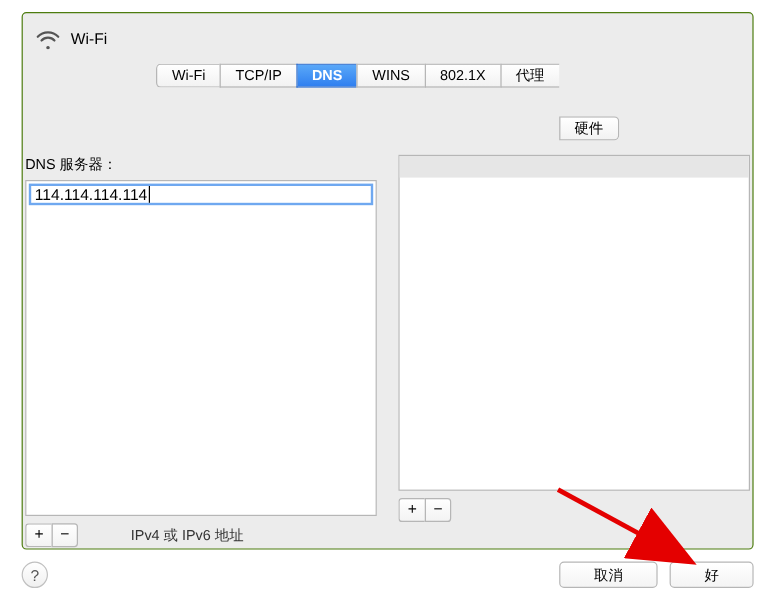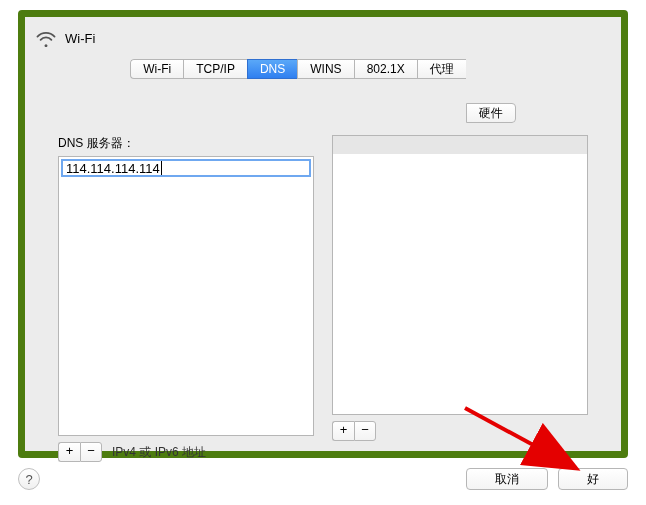--- a/index.html
+++ b/index.html
@@ -9,21 +9,21 @@
     font-family: -apple-system, "Helvetica Neue", Arial, sans-serif;
     font-size: 13px;
     background: #fff;
     color: #000;
   }
   .panel {
     position: absolute;
     left: 18px; top: 10px;
     width: 610px; height: 448px;
     background: #ececec;
-    border: 7px solid #4d7c0f;
+    border: 1px solid #4d7c0f;
     border-radius: 4px;
   }
   .title-row {
     display: flex; align-items: center;
     padding: 12px 10px 8px 10px;
   }
   .wifi-icon {
     width: 22px; height: 18px;
     margin-right: 8px;
     position: relative;
@@ -51,25 +51,26 @@
     line-height: 18px;
     cursor: default;
     color: #000;
   }
   .tab:last-child { border-right: 1px solid #b6b6b6; border-radius: 0 4px 4px 0; margin-top: 44px; }
   .tab:first-child { border-radius: 4px 0 0 4px; }
   .tab.selected {
     background: linear-gradient(#5aa8f8,#2f7ff0);
     color: #fff;
     border-color: #2f6fd0;
+    font-weight: bold;
   }
 
   .content {
     display: flex;
-    padding: 0 33px;
+    padding: 0 2px;
     gap: 18px;
   }
   .col { flex: 1; display: flex; flex-direction: column; }
   .col-label { font-size: 12px; margin-bottom: 4px; white-space: nowrap; }
   .listbox {
     background: #fff;
     border: 1px solid #b6b6b6;
     height: 280px;
     position: relative;
   }
@@ -115,21 +116,21 @@
   .pmbtn {
     width: 22px; height: 20px;
     background: linear-gradient(#ffffff,#f3f3f3);
     border: 1px solid #b6b6b6;
     font-size: 13px; line-height: 16px;
     text-align: center;
     cursor: default;
   }
   .pmbtn:first-child { border-right: none; border-radius: 3px 0 0 3px; }
   .pmbtn:last-child { border-radius: 0 3px 3px 0; }
-  .footer-hint { font-size: 12px; color: #333; }
+  .footer-hint { font-size: 12px; color: #333; margin-left: 34px; }
 
   .bottom-bar {
     position: absolute;
     left: 18px; right: 0; bottom: 12px;
     height: 28px;
     display: flex; align-items: center;
   }
   .help-btn {
     width: 22px; height: 22px;
     border-radius: 50%;

